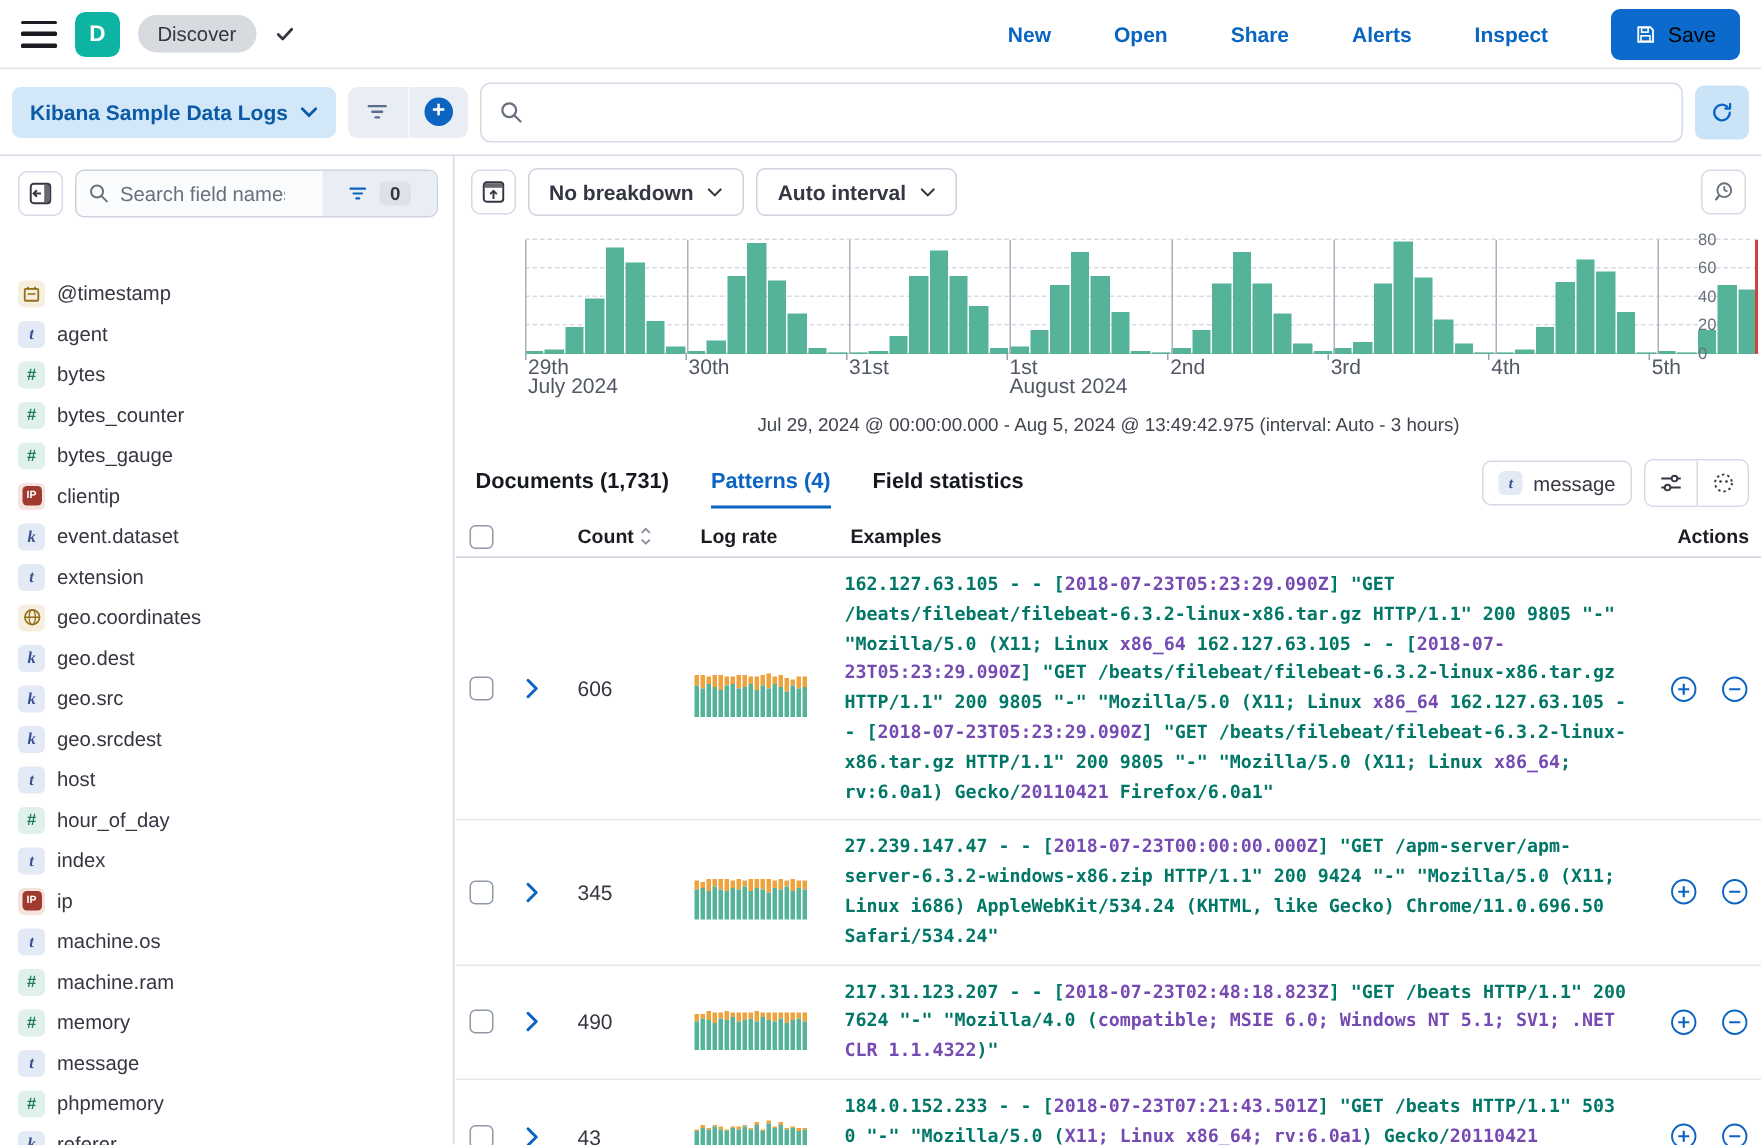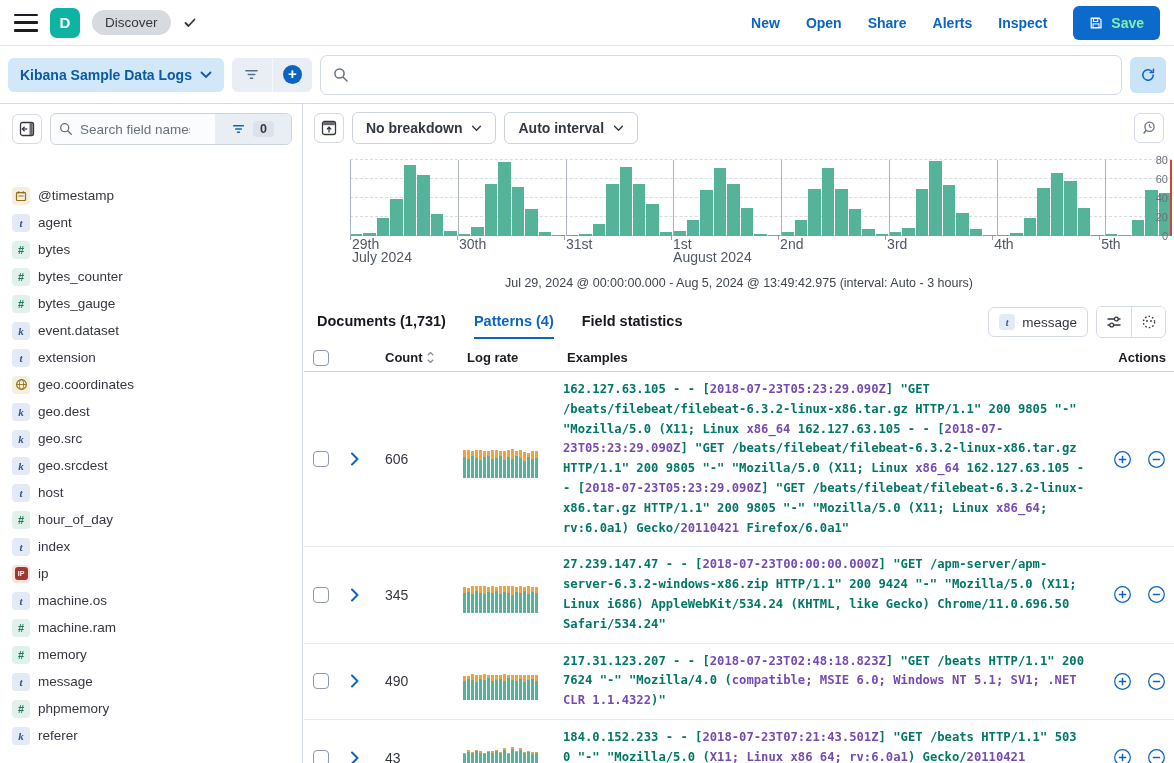--- a/index.html
+++ b/index.html
@@ -9,23 +9,23 @@
   
   .topbar { position:absolute; left:0; top:0; width:1174px; height:46px;
     display:flex; align-items:center; padding:0 14px; gap:12px; background:#fff;
     border-bottom:1px solid #e2e6ec; }
   .hamburger { width:24px; height:18px; display:flex; flex-direction:column; justify-content:space-between; cursor:pointer; }
   .hamburger span { height:2.6px; background:#1a1c21; border-radius:1px; }
   .applogo { width:30px; height:30px; border-radius:7px; background:#0db3a3; color:#fff;
     font-weight:bold; font-size:15px; display:flex; align-items:center; justify-content:center; }
   .crumb-pill { background:#d7dade; color:#343741; font-size:13.5px; border-radius:14px;
     padding:5px 13px; }
-  .topnav { margin-left:auto; display:flex; align-items:center; gap:26px; }
+  .topnav { margin-left:auto; display:flex; align-items:center; gap:42px; }
   .topnav .lnk { color:#0a65c1; font-weight:600; font-size:14px; cursor:pointer; }
-  .savebtn { background:#0b6acb; color:#86efac; font-weight:700; font-size:14px;
+  .savebtn { background:#0b6acb; color:#000000; font-weight:400; font-size:14px;
     border:none; border-radius:6px; height:34px; padding:0 16px; display:flex; align-items:center; gap:8px; cursor:pointer; }
 
   
   .querybar { position:absolute; left:0; top:46px; width:1174px; height:58px;
     display:flex; align-items:center; padding:0 8px; gap:8px; background:#fff;
     border-bottom:1px solid #d3dae6; }
   .dataview { background:#d2e7f8; color:#0a5aa6; font-weight:600; font-size:14px;
     height:34px; border-radius:6px; padding:0 12px; display:flex; align-items:center; gap:8px; cursor:pointer; }
   .filtergroup { display:flex; height:34px; background:#e9edf4; border-radius:6px; overflow:hidden; }
   .filtergroup .cell { width:40px; display:flex; align-items:center; justify-content:center; cursor:pointer; }
@@ -86,21 +86,21 @@
     display:flex; align-items:center; gap:9px; padding:0 13px; font-size:14px; font-weight:600;
     color:#343741; cursor:pointer; font-family:inherit; }
 
   .hist { position:absolute; left:0; right:0; top:50px; height:112px; }
   .plot { position:absolute; left:46px; right:2px; top:6px; bottom:30px; }
   .gridy { position:absolute; left:0; right:0; height:0; border-top:1px dashed #d7dce4; }
   .baseline { position:absolute; left:0; right:0; bottom:0; border-top:1px solid #c6ccd8; }
   .bar { position:absolute; bottom:0; background:#54b399; }
   .daysep { position:absolute; top:0; bottom:0; width:1px; background:#aab1bd; }
   .nowline { position:absolute; top:0; bottom:0; width:2px; background:#d24040; }
-  .ylab { position:absolute; right:6px; width:36px; text-align:right; font-size:11px; color:#69707d; }
+  .ylab { position:absolute; right:6px; width:36px; font-size:11px; color:#69707d; }
   .xtick { position:absolute; width:1px; height:4px; background:#98a2b3; }
   .xlab { position:absolute; font-size:14px; color:#515765; white-space:nowrap; }
 
   .caption { position:absolute; left:0; right:0; top:172px; text-align:center;
     font-size:12.5px; color:#40454e; }
 
   .tabsrow { position:absolute; left:0; right:0; top:198px; height:40px; display:flex; align-items:center; padding-left:13px; }
   .tab { font-size:14.5px; font-weight:bold; color:#16191f; margin-right:28px; position:relative;
     padding-bottom:10px; padding-top:8px; cursor:pointer; }
   .tab.active { color:#0b64c2; }
@@ -246,20 +246,26 @@
         <span class="tok tok-num">#</span>
         <span class="fname">bytes</span>
       </div>
       <div class="field-item">
         <span class="tok tok-num">#</span>
         <span class="fname">bytes_counter</span>
       </div>
       <div class="field-item">
         <span class="tok tok-num">#</span>
         <span class="fname">bytes_gauge</span>
+      </div>
+      <div class="field-item">
+        <span class="tok tok-ip">
+          <span class="inner">IP</span>
+        </span>
+        <span class="fname">clientip</span>
       </div>
       <div class="field-item">
         <span class="tok tok-k it">k</span>
         <span class="fname">event.dataset</span>
       </div>
       <div class="field-item">
         <span class="tok tok-t it">t</span>
         <span class="fname">extension</span>
       </div>
       <div class="field-item">

